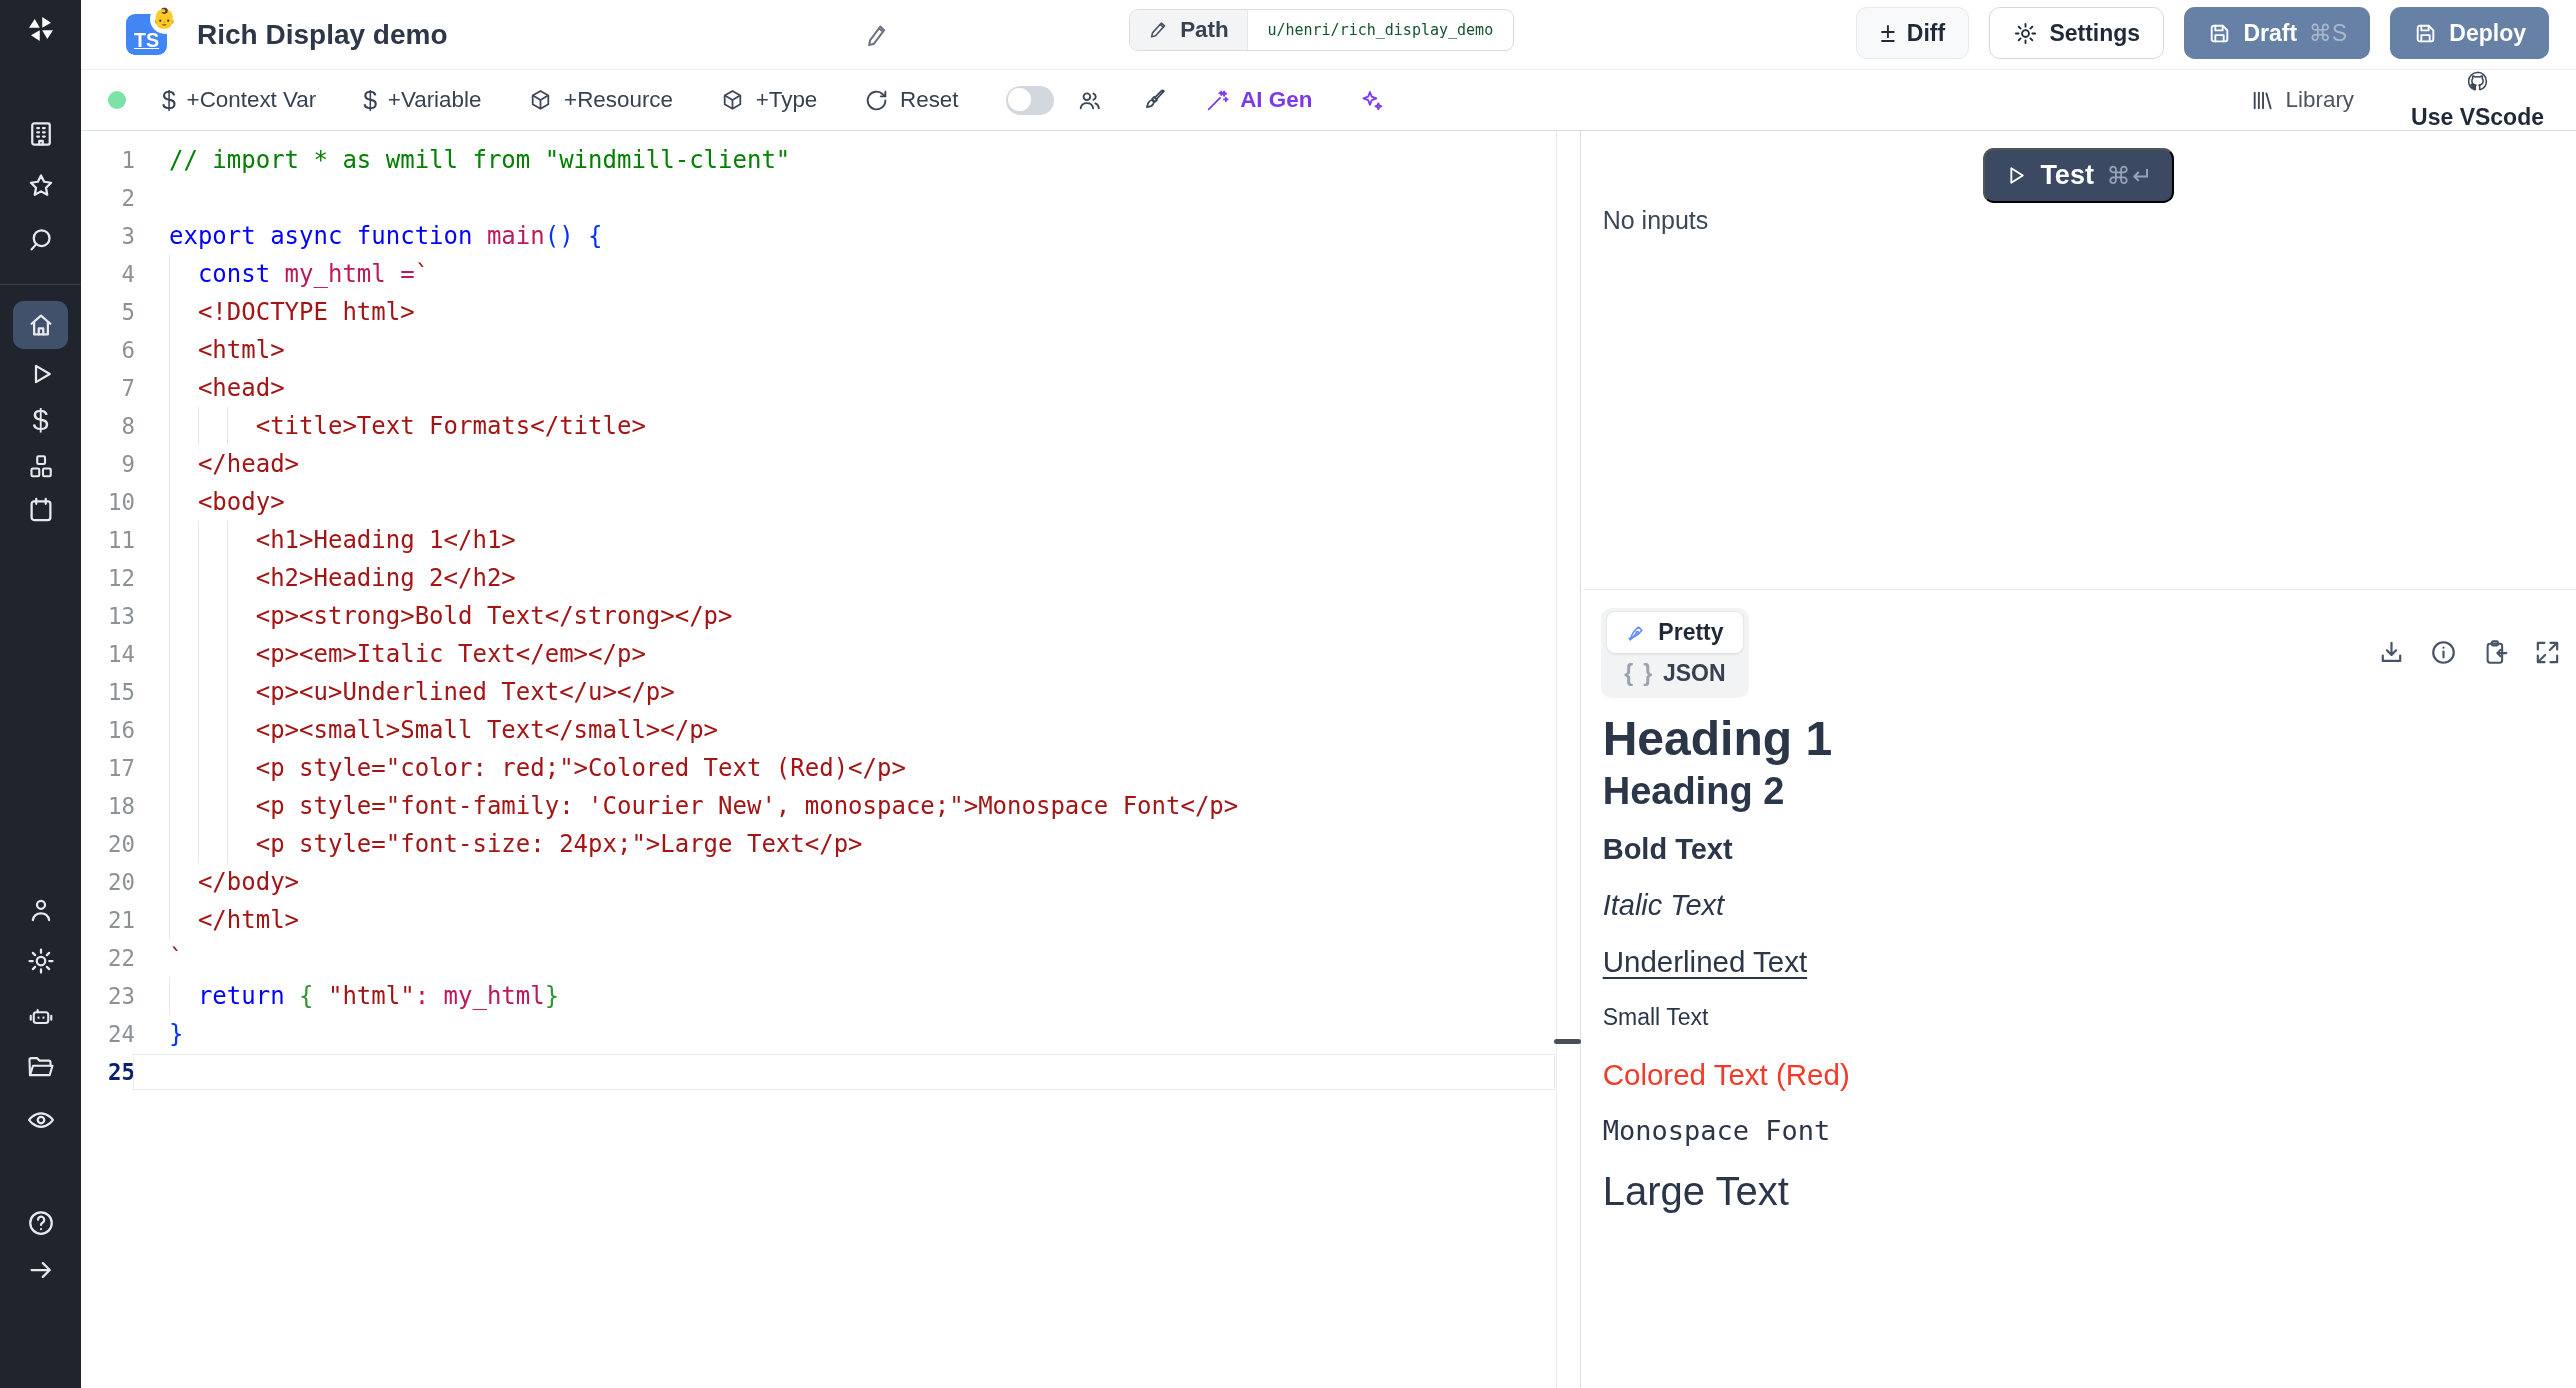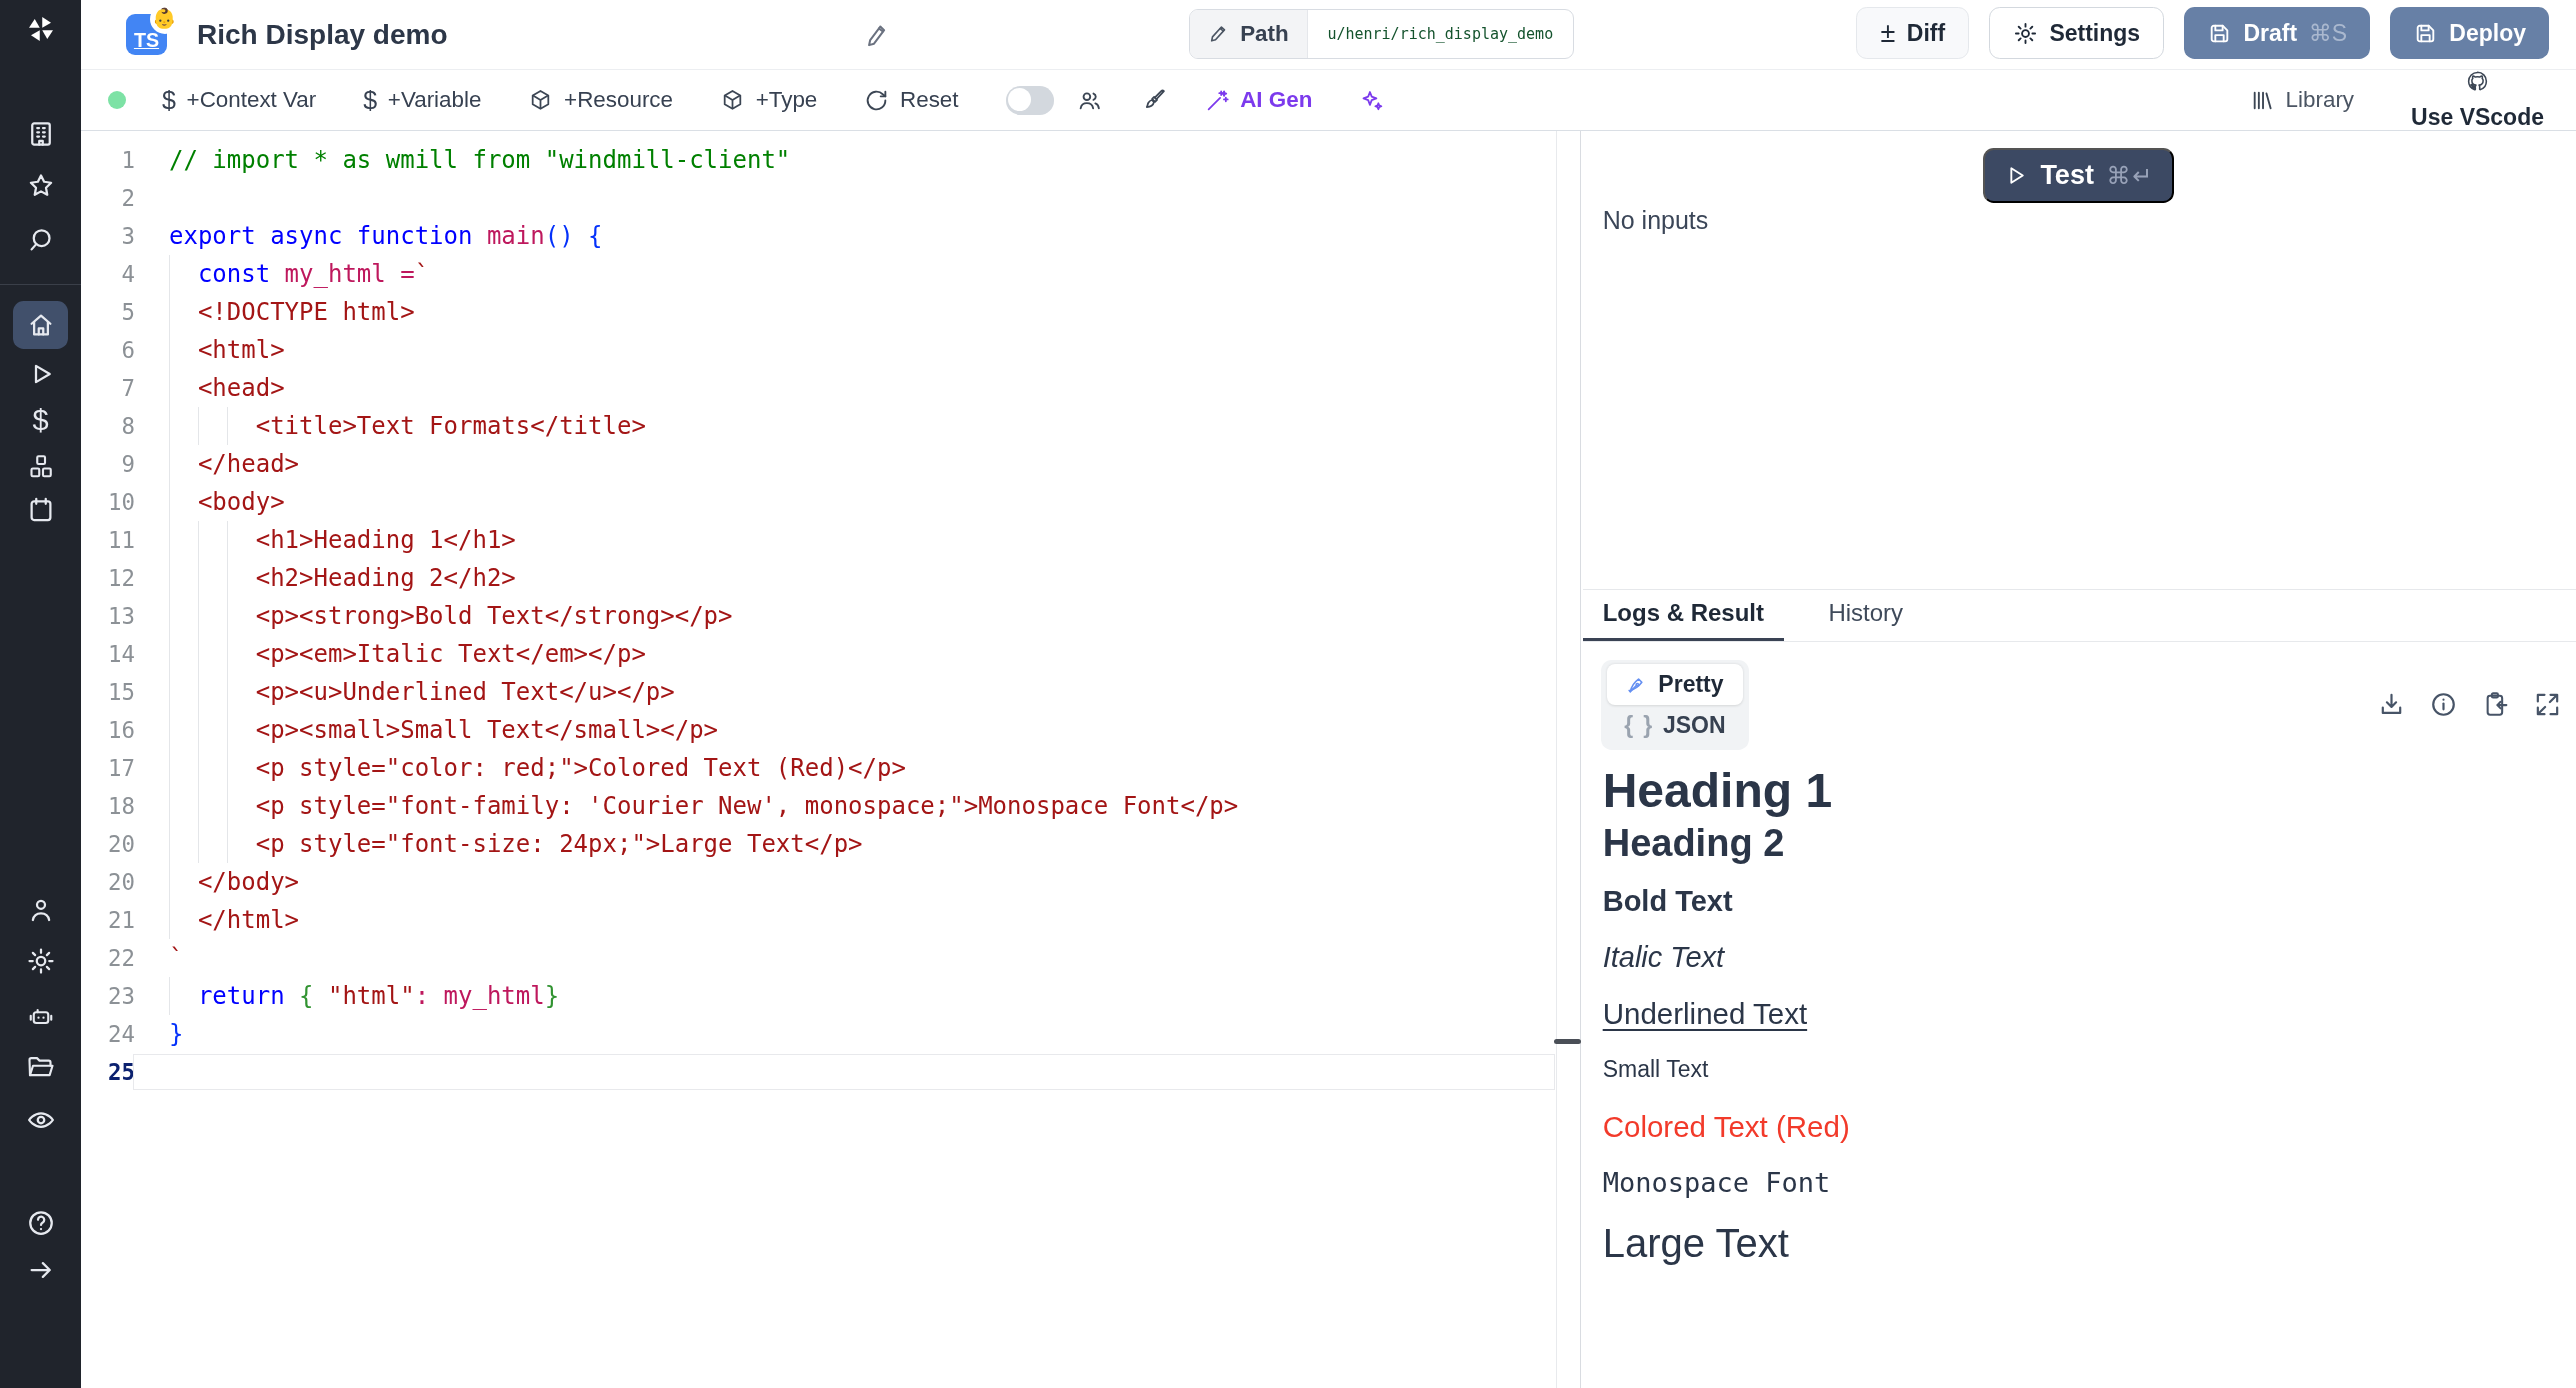--- a/index.html
+++ b/index.html
@@ -15,21 +15,21 @@
   .dollar-glyph { font-size:29px; font-weight:500; line-height:1; }
 
   
   .header { position:absolute; left:81px; top:0; right:0; height:70px; background:#fff; border-bottom:0.9px solid #eceef1; display:flex; align-items:center; }
   .ts-wrap { position:absolute; left:45px; top:14.3px; width:41px; height:41px; }
   .ts-badge { width:41px; height:41px; background:#4285f4; border-radius:9px; color:#fff; font-weight:700; font-size:19.7px; display:flex; align-items:flex-end; justify-content:center; padding-bottom:3.6px;text-decoration:underline; }
   .ts-emoji { position:absolute; top:-10.7px; right:-12.5px; width:30px; height:30px; background:#fff; border-radius:50%; font-size:19.7px; display:flex; align-items:center; justify-content:center; }
   .app-title { position:absolute; left:116px; top:50%; transform:translateY(-50%); font-size:28px; font-weight:700; color:#2d3748; }
   .hdr-pencil { position:absolute; left:783px; top:50%; transform:translateY(-50%); color:#6b7280; }
   .hdr-pencil svg { width:27px; height:27px; }
-  .path-box { position:absolute; left:1108px; top:9px; height:50px; display:flex; align-items:stretch; border:0.9px solid #d8dce2; border-radius:9px; overflow:hidden; background:#fff; }
+  .path-box { position:absolute; left:1048px; top:9px; height:42px; display:flex; align-items:stretch; border:0.9px solid #d8dce2; border-radius:9px; overflow:hidden; background:#fff; }
   .path-left { display:flex; align-items:center; gap:10.7px; background:#f3f4f6; padding:0 18px; color:#374151; font-weight:700; font-size:22.4px; border-right:0.9px solid #e5e7eb; }
   .path-left svg { width:21.5px; height:21.5px; color:#4b5563; }
   .path-value { display:flex; align-items:center; padding:0 19.7px; font-family:"DejaVu Sans Mono", monospace; font-size:15px; color:#14532d; }
   .hdr-buttons { position:absolute; right:27px; top:7.2px; height:52px; display:flex; gap:19.7px; }
   .btn { display:flex; align-items:center; gap:11.6px; border-radius:10.7px; padding:0 23px; font-size:23px; font-weight:700; height:52px; cursor:pointer; }
   .btn svg { width:25px; height:25px; }
   .btn-diff { background:#f8f9fb; border:0.9px solid #e5e8ec; color:#1f2937; }
   .btn-settings { background:#fff; border:0.9px solid #d3d8de; color:#1f2937; }
   .btn-slate { background:#6780a6; color:#fff; border:none; }
   .shortcut { font-weight:500; color:#aab8cf; font-size:23px; }
@@ -453,24 +453,20 @@
       <svg viewBox="0 0 24 24" fill="none" stroke="currentColor" stroke-width="1.8" stroke-linejoin="round">
         <path d="M8 5v14l11-7z"></path>
       </svg>
       <span>Test</span>
       <span class="test-short">⌘↵</span>
     </button>
     <div class="no-inputs">No inputs</div>
   </section>
 
   <section class="right-bottom">
-    <div class="tabs">
-      <div class="tab active">Logs &amp; Result</div>
-      <div class="tab" style="margin-left:25px">History</div>
-    </div>
     <div class="result-toolbar">
       <div class="segmented">
         <div class="seg active">
           <svg viewBox="0 0 24 24" fill="none" stroke="currentColor" stroke-width="1.7" stroke-linecap="round" stroke-linejoin="round">
             <path d="M4.5 19.5c1-5 3.6-9.6 8.6-13.2l3.4 3.4c-3.6 5-8.2 7.6-13.2 8.6z"></path>
               <path d="M4.5 19.5l6-6"></path>
               <circle cx="11.8" cy="12.2" r="1.2"></circle>
           </svg>
           <span>Pretty</span>
         </div>

